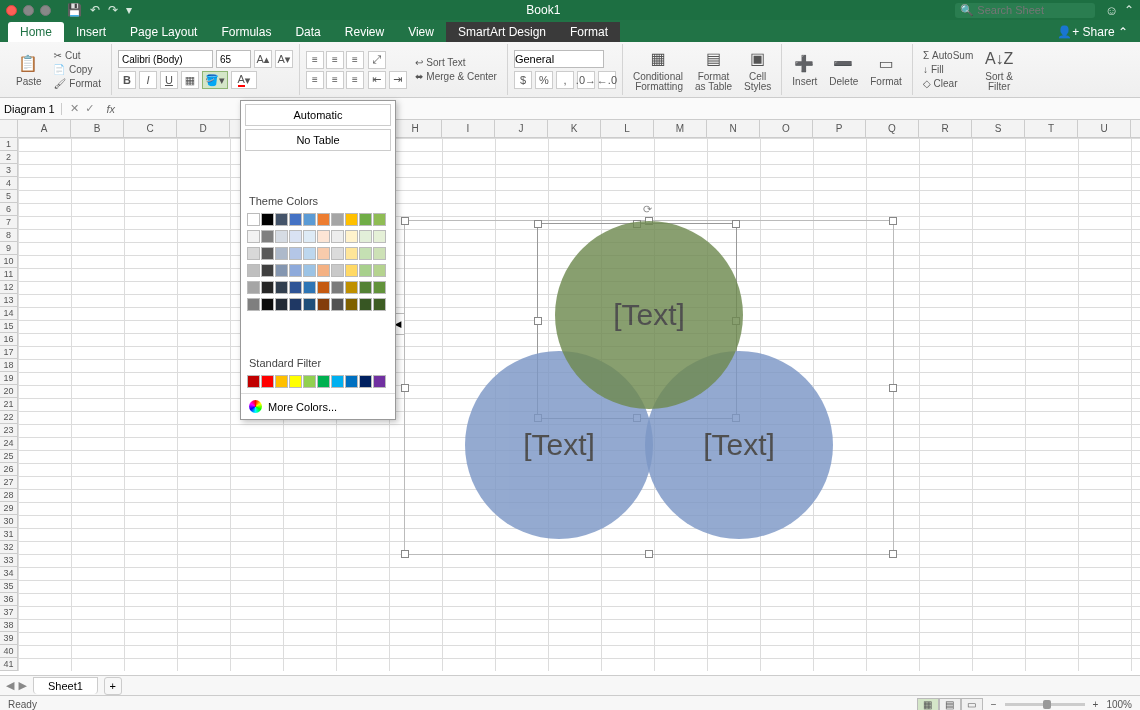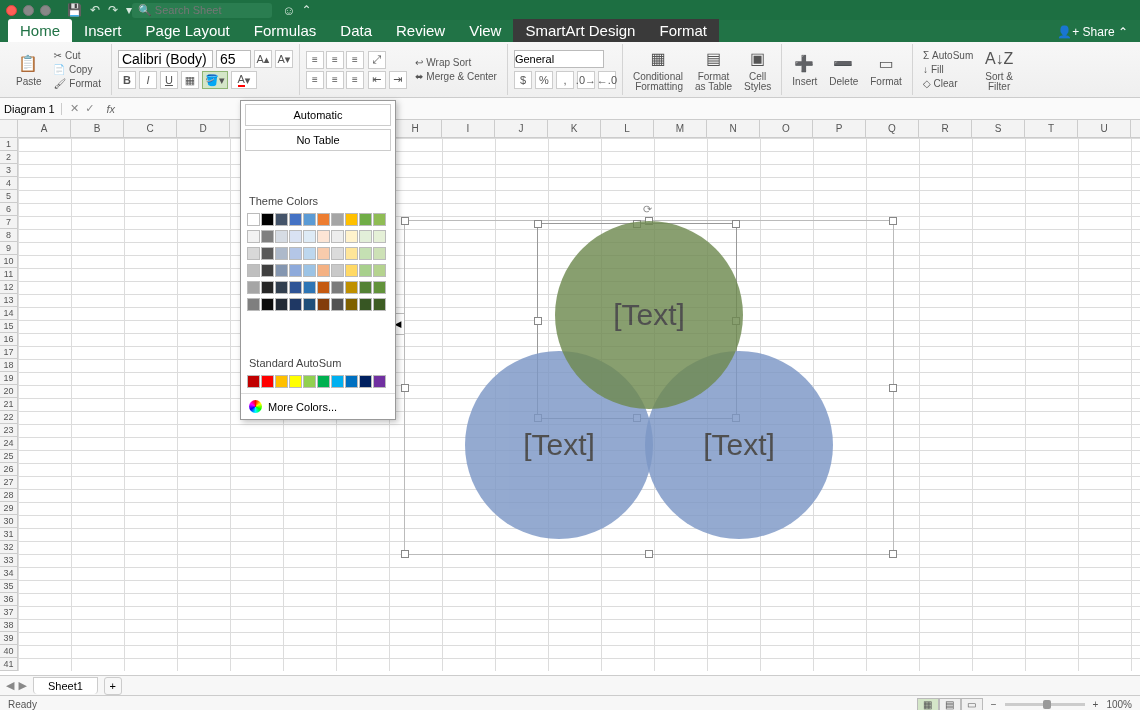--- a/index.html
+++ b/index.html
@@ -14,33 +14,33 @@
 .tl-max { background: #888; border: 1px solid #777; }
 .qat { display: flex; gap: 8px; align-items: center; }
 .qat-icon { color: #d8e9de; font-size: 12px; }
 .titlebar-title { flex: 1; text-align: center; color: #fff; font-size: 12px; font-weight: 500; }
 .search-box { background: #2a7d50; border-radius: 3px; padding: 1px 6px; display: flex; align-items: center; width: 140px; }
 .search-box input { background: transparent; border: none; color: #c9dfd0; font-size: 11px; width: 100%; outline: none; }
 .user-icon { color: #d8e9de; margin-left: 10px; font-size: 13px; }
 
 
 .tabs { height: 22px; background: #217346; display: flex; align-items: flex-end; padding-left: 8px; }
-.tab { padding: 3px 12px; color: #fff; font-size: 15px; cursor: pointer; }
+.tab { padding: 3px 12px; color: #fff; font-size: 12px; cursor: pointer; }
 .tab.active { background: #fff; color: #217346; border-radius: 3px 3px 0 0; }
 .tabs-share { margin-left: auto; padding: 3px 12px; color: #fff; font-size: 12px; }
 
 
 .ribbon { height: 56px; background: linear-gradient(#f7f7f7,#efefef); border-bottom: 1px solid #ccc; display: flex; padding: 2px 6px; font-size: 10px; color: #555; }
 .rgroup { border-right: 1px solid #d4d4d4; padding: 0 6px; display: flex; gap: 4px; align-items: center; }
 .rgroup:last-child { border-right: none; }
 .rbtn-big { display: flex; flex-direction: column; align-items: center; gap: 2px; padding: 2px 4px; cursor: pointer; }
 .ricon { width: 22px; height: 22px; display: flex; align-items: center; justify-content: center; font-size: 16px; }
 .rbtn-small { padding: 1px 4px; cursor: pointer; display: flex; align-items: center; gap: 3px; }
 .rstack { display: flex; flex-direction: column; gap: 1px; }
-.font-select { font-size: 14px; height: 18px; border: 1px solid #bbb; background: #fff; padding: 0 3px; }
+.font-select { font-size: 10px; height: 18px; border: 1px solid #bbb; background: #fff; padding: 0 3px; }
 .font-select.name { width: 95px; }
 .font-select.size { width: 35px; }
 .rrow { display: flex; gap: 3px; align-items: center; }
 .fmt-btn { width: 18px; height: 18px; border: 1px solid #ccc; background: #fff; display: flex; align-items: center; justify-content: center; cursor: pointer; font-size: 11px; }
 .fmt-btn.sel { background: #d4e6c8; border-color: #8fb574; }
 .align-grid { display: grid; grid-template-columns: repeat(3, 18px); grid-template-rows: repeat(2, 18px); gap: 2px; }
 .align-cell { border: 1px solid #ccc; background: #fff; display: flex; align-items: center; justify-content: center; cursor: pointer; }
 .num-select { width: 90px; height: 18px; border: 1px solid #bbb; background: #fff; font-size: 11px; }
 
 
@@ -113,20 +113,21 @@
     <div class="tl-dot tl-close"></div>
     <div class="tl-dot tl-min"></div>
     <div class="tl-dot tl-max"></div>
   </div>
   <div class="qat">
     <span class="qat-icon">💾</span>
     <span class="qat-icon">↶</span>
     <span class="qat-icon">↷</span>
     <span class="qat-icon">▾</span>
   </div>
+  <div class="titlebar-title">Book1</div>
   <div class="search-box">
     <span style="color:#c9dfd0;font-size:11px;margin-right:3px">🔍</span>
     <input placeholder="Search Sheet" style="">
   </div>
   <span class="user-icon">☺</span>
   <span class="qat-icon" style="margin-left:6px">⌃</span>
 </div>
 
 <div class="tabs">
   <div class="tab active">Home</div>
@@ -187,21 +188,21 @@
       <div class="align-cell">≡</div>
     </div>
     <div class="rstack" style="gap:2px">
       <div class="fmt-btn">⤢</div>
       <div class="rrow">
         <div class="fmt-btn">⇤</div>
         <div class="fmt-btn">⇥</div>
       </div>
     </div>
     <div class="rstack">
-      <div class="rbtn-small">↩ <span>Wrap Sort</span></div>
+      <div class="rbtn-small">↩ <span>Sort Text</span></div>
       <div class="rbtn-small">⬌ <span>Merge &amp; Center</span></div>
     </div>
   </div>
   <div class="rgroup">
     <div class="rstack" style="gap:3px">
       <input class="num-select" value="General" style="">
       <div class="rrow">
         <div class="fmt-btn">$</div>
         <div class="fmt-btn">%</div>
         <div class="fmt-btn">,</div>
@@ -449,21 +450,21 @@
         <div class="cp-sw" style="background: rgb(34, 42, 53);"></div>
         <div class="cp-sw" style="background: rgb(31, 56, 100);"></div>
         <div class="cp-sw" style="background: rgb(30, 78, 121);"></div>
         <div class="cp-sw" style="background: rgb(131, 60, 11);"></div>
         <div class="cp-sw" style="background: rgb(82, 82, 82);"></div>
         <div class="cp-sw" style="background: rgb(127, 96, 0);"></div>
         <div class="cp-sw" style="background: rgb(55, 86, 35);"></div>
         <div class="cp-sw" style="background: rgb(62, 93, 36);"></div>
       </div>
     </div>
-  <div class="cp-label">Standard AutoSum</div>
+  <div class="cp-label">Standard Filter</div>
   <div class="cp-grid" id="standard-row">
       <div class="cp-sw" style="background: rgb(192, 0, 0);"></div>
       <div class="cp-sw" style="background: rgb(255, 0, 0);"></div>
       <div class="cp-sw" style="background: rgb(255, 192, 0);"></div>
       <div class="cp-sw" style="background: rgb(255, 255, 0);"></div>
       <div class="cp-sw" style="background: rgb(146, 208, 80);"></div>
       <div class="cp-sw" style="background: rgb(0, 176, 80);"></div>
       <div class="cp-sw" style="background: rgb(0, 176, 240);"></div>
       <div class="cp-sw" style="background: rgb(0, 112, 192);"></div>
       <div class="cp-sw" style="background: rgb(0, 32, 96);"></div>

